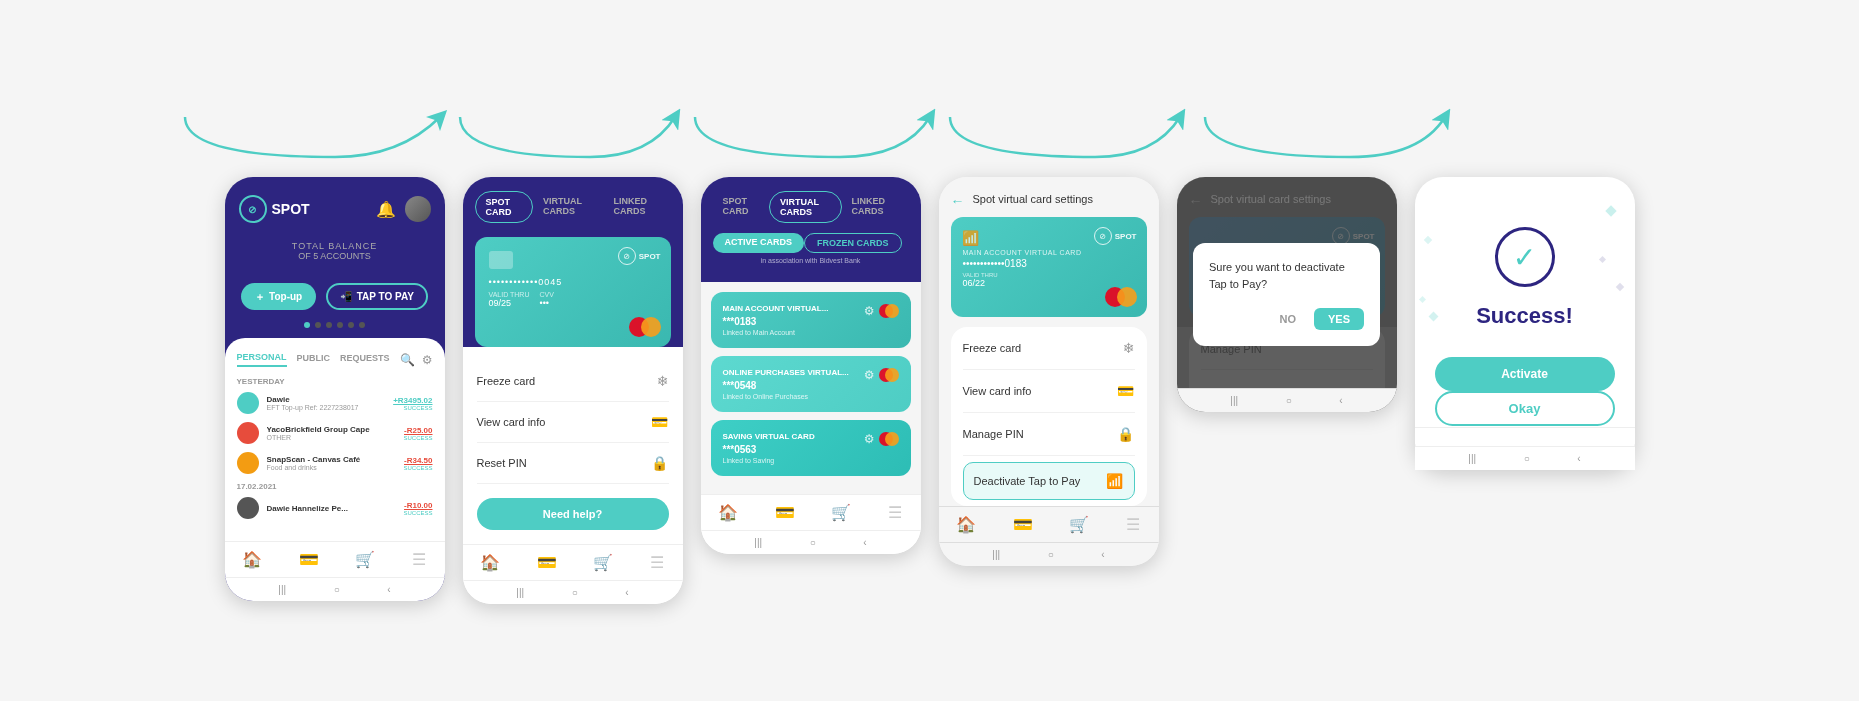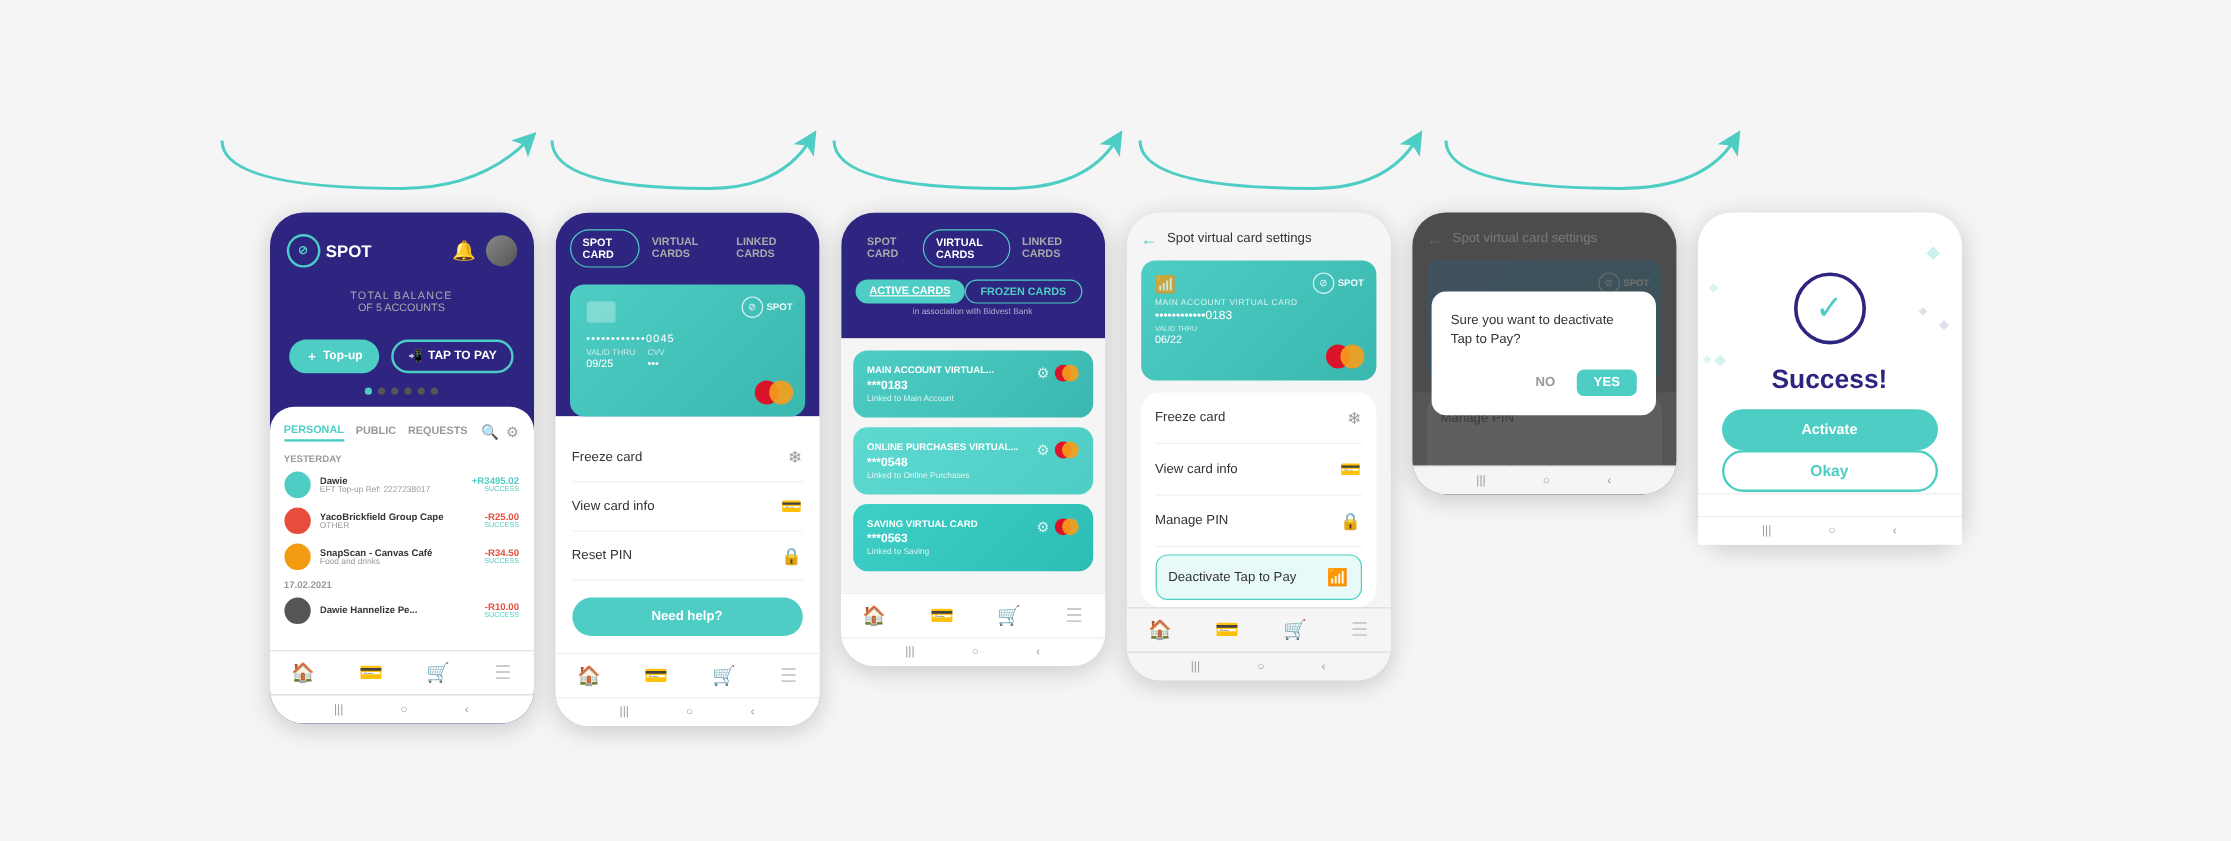--- a/index.html
+++ b/index.html
@@ -228,20 +228,21 @@
 
     .tx-desc {
       font-size: 7px;
       color: #999;
     }
 
     .tx-amount {
       font-size: 8px;
       font-weight: bold;
       color: #4ecdc4;
+      text-decoration: underline;
     }
 
     .tx-amount.debit { color: #e74c3c; }
 
     .tx-status {
       font-size: 6px;
       color: #4ecdc4;
       text-transform: uppercase;
     }
 
@@ -413,21 +414,20 @@
       font-size: 9px;
       padding: 4px 12px;
       border-radius: 14px;
       font-weight: bold;
       color: #aaa;
     }
 
     .af-tab.active {
       background: #4ecdc4;
       color: #fff;
-      text-decoration: underline;
     }
 
     .af-tab.inactive {
       border: 1.5px solid #4ecdc4;
       color: #4ecdc4;
       border-radius: 14px;
     }
 
     .assoc-text {
       font-size: 7px;
@@ -1027,21 +1027,21 @@
         <div style="position:absolute; top:80px; right:30px; width:5px; height:5px; background:#2d2580; opacity:0.15; transform:rotate(45deg);"></div>
         <div style="position:absolute; bottom:150px; left:15px; width:7px; height:7px; background:#4ecdc4; opacity:0.25; transform:rotate(45deg);"></div>
         <div style="position:absolute; bottom:180px; right:12px; width:6px; height:6px; background:#2d2580; opacity:0.15; transform:rotate(45deg);"></div>
         <div style="position:absolute; top:120px; left:5px; width:5px; height:5px; background:#4ecdc4; opacity:0.2; transform:rotate(45deg);"></div>
       </div>
 
       <div style="display:flex; flex-direction:column; align-items:center; padding:50px 20px 20px; position:relative;">
         <div style="width:60px; height:60px; border-radius:50%; border:3px solid #2d2580; display:flex; align-items:center; justify-content:center; margin-bottom:16px;">
           <span style="color:#4ecdc4; font-size:28px;">✓</span>
         </div>
-        <div style="font-size:22px; font-weight:bold; color:#2d2580; margin-bottom:12px;">Success!</div>
+        <div style="font-size:22px; font-weight:bold; color:#2d2580; margin-bottom:28px;">Success!</div>
         <button style="background:#4ecdc4; color:#fff; border:none; border-radius:20px; padding:10px 0; width:100%; font-size:12px; font-weight:bold; cursor:pointer;">Activate</button>
         <button style="background:transparent; color:#4ecdc4; border:2px solid #4ecdc4; border-radius:20px; padding:8px 0; width:100%; font-size:13px; font-weight:bold; cursor:pointer;">Okay</button>
       </div>
 
       <div style="display:flex; justify-content:space-around; padding:8px 0; border-top:1px solid #eee; position:absolute; bottom:26px; left:0; right:0; background:#fff;">
         
       </div>
       <div style="background:#fff; display:flex; justify-content:space-around; padding:6px 30px; border-top:1px solid #eee;">
         <span style="color:#999; font-size:10px;">|||</span>
         <span style="color:#999; font-size:10px;">○</span>

